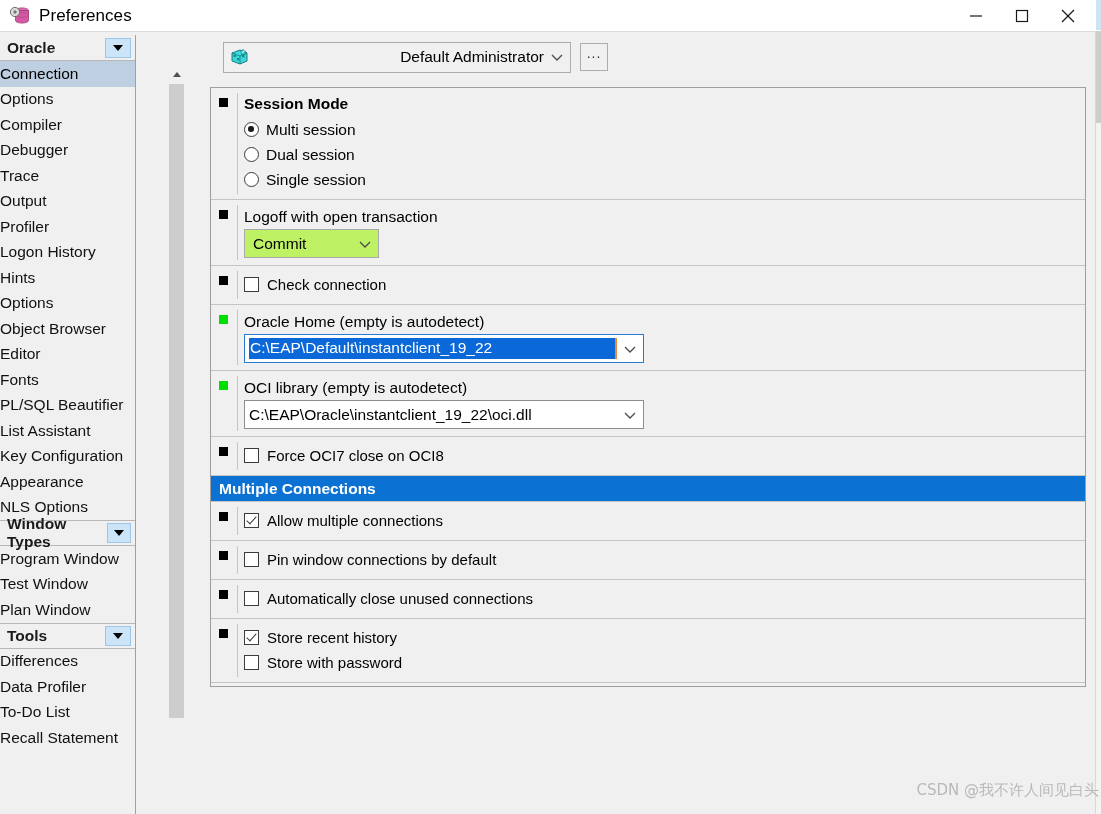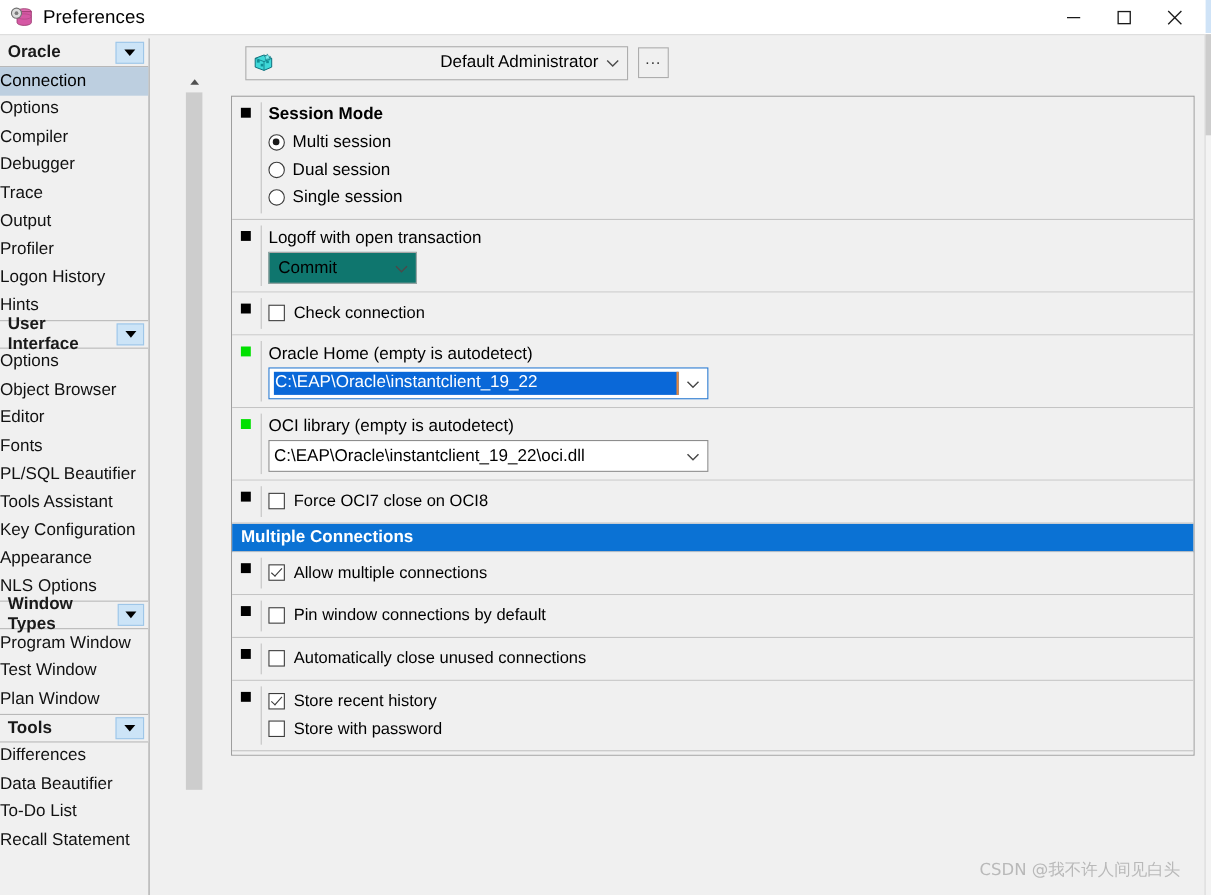--- a/index.html
+++ b/index.html
@@ -298,21 +298,21 @@
     left: 4px; top: 0px;
     width: 4px; height: 9px;
     border: solid #3a3a3a;
     border-width: 0 1.6px 1.6px 0;
     transform: rotate(42deg);
   }
 
   
   .small-select {
     width: 135px; height: 29px;
-    background: #0f766e;
+    background: #bef264;
     border: 1px solid #a8a8a8;
     box-sizing: border-box;
     display: flex;
     align-items: center;
     padding-left: 8px;
     font-size: 15.5px;
     margin-top: 2px;
   }
   .small-select .combo-chevron { margin-left: auto; }
 
@@ -377,21 +377,21 @@
   #right-edge-accent {
     position: absolute;
     right: 0; top: 0;
     width: 5px; height: 30px;
     background: #cfe3f7;
   }
 
   
   #watermark {
     position: absolute;
-    right: 28px; bottom: 14px;
+    right: 2px; bottom: 14px;
     font-size: 15px;
     color: #b9b9b9;
     font-family: "DejaVu Sans", sans-serif;
     white-space: nowrap;
   }
 </style>
 </head>
 <body>
 
 <div id="titlebar">
@@ -456,43 +456,37 @@
     <div class="side-item">
         <span>Profiler</span>
       </div>
     <div class="side-item">
         <span>Logon History</span>
       </div>
     <div class="side-item">
         <span>Hints</span>
       </div>
 
-    <div class="cat-header">
-      <span>User Interface</span>
-      <span class="cat-arrow">
-          <i></i>
-        </span>
-    </div>
     <div class="side-item">
         <span>Options</span>
       </div>
     <div class="side-item">
         <span>Object Browser</span>
       </div>
     <div class="side-item">
         <span>Editor</span>
       </div>
     <div class="side-item">
         <span>Fonts</span>
       </div>
     <div class="side-item">
         <span>PL/SQL Beautifier</span>
       </div>
     <div class="side-item">
-        <span>Tools Assistant</span>
+        <span>List Assistant</span>
       </div>
     <div class="side-item">
         <span>Key Configuration</span>
       </div>
     <div class="side-item">
         <span>Appearance</span>
       </div>
     <div class="side-item">
         <span>NLS Options</span>
       </div>
@@ -516,21 +510,21 @@
     <div class="cat-header">
       <span>Tools</span>
       <span class="cat-arrow">
           <i></i>
         </span>
     </div>
     <div class="side-item">
         <span>Differences</span>
       </div>
     <div class="side-item">
-        <span>Data Beautifier</span>
+        <span>Data Profiler</span>
       </div>
     <div class="side-item">
         <span>To-Do List</span>
       </div>
     <div class="side-item">
         <span>Recall Statement</span>
       </div>
   </div>
 
   <div id="side-scroll">
@@ -615,21 +609,21 @@
           </label>
         </div>
       </div>
 
       <div class="opt-row">
         <span class="opt-marker modified"></span>
         <span class="opt-divider"></span>
         <div class="opt-body">
           <div class="field-label">Oracle Home (empty is autodetect)</div>
           <div class="text-combo focused">
-            <span class="val sel">C:\EAP\Oracle\instantclient_19_22</span>
+            <span class="val sel">C:\EAP\Default\instantclient_19_22</span>
             <span class="combo-chevron">
               <svg width="14" height="10" viewBox="0 0 14 10">
                   <polyline points="2,3 7,8 12,3" fill="none" stroke="#4a4a4a" stroke-width="1.3"></polyline>
                 </svg>
             </span>
           </div>
         </div>
       </div>
 
       <div class="opt-row">

